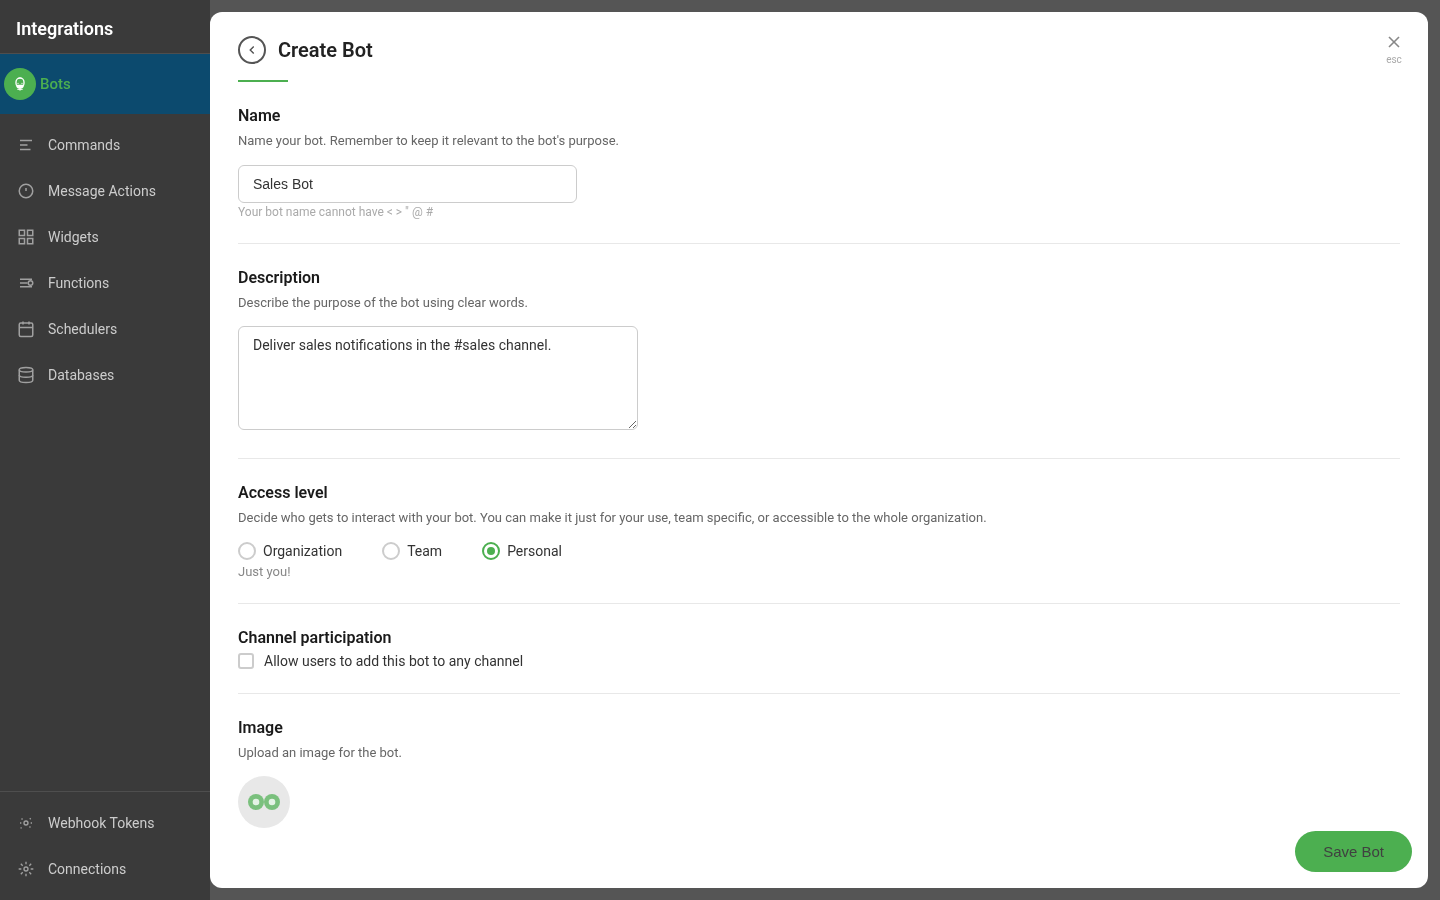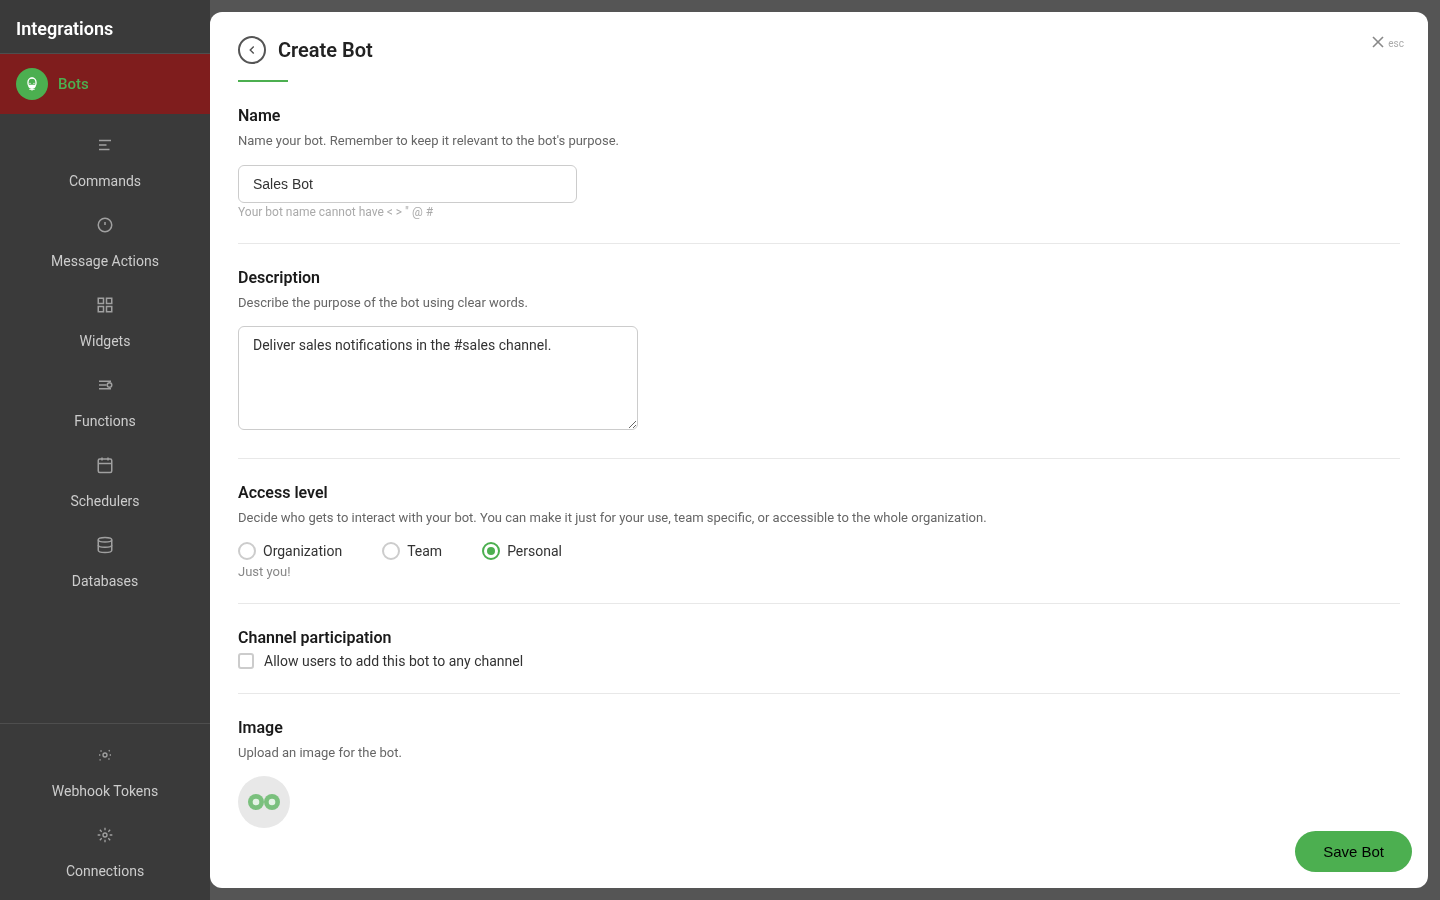--- a/index.html
+++ b/index.html
@@ -17,26 +17,26 @@
     .sidebar-header {
       padding: 18px 16px 14px;
       border-bottom: 1px solid rgba(255,255,255,0.1);
     }
     .sidebar-title {
       color: #fff;
       font-size: 18px;
       font-weight: 600;
     }
     .sidebar-bots-item {
-      background: #7f1d1d;
-      display: flex;
-      align-items: center;
-      padding: 14px 16px;
-      cursor: pointer;
-      gap: 10px;
+      background: #0c4a6e;
+      display: flex;
+      align-items: center;
+      padding: 14px 4px;
+      cursor: pointer;
+      gap: 4px;
     }
     .bots-icon-circle {
       width: 32px;
       height: 32px;
       border-radius: 50%;
       background: #4CAF50;
       display: flex;
       align-items: center;
       justify-content: center;
       color: white;
@@ -49,27 +49,26 @@
     }
     .sidebar-nav {
       flex: 1;
       display: flex;
       flex-direction: column;
       padding: 8px 0;
     }
     .sidebar-item {
       display: flex;
       align-items: center;
-      gap: 18px;
+      gap: 12px;
       padding: 13px 16px;
       cursor: pointer;
       color: #ccc;
       font-size: 14px;
       transition: background 0.15s;
-      flex-direction: column;
     }
     .sidebar-icon {
       width: 20px;
       height: 20px;
       display: flex;
       align-items: center;
       justify-content: center;
       opacity: 0.7;
     }
     .sidebar-bottom {
@@ -113,21 +112,21 @@
       font-size: 20px;
       font-weight: 600;
       color: #222;
     }
     .close-btn {
       position: absolute;
       right: 24px;
       top: 20px;
       cursor: pointer;
       display: flex;
-      flex-direction: row;
+      flex-direction: column;
       align-items: center;
       color: #888;
     }
     .close-btn svg { width: 20px; height: 20px; }
     .close-esc {
       font-size: 10px;
       color: #aaa;
       margin-top: 2px;
     }
 
@@ -274,21 +273,21 @@
       font-size: 22px;
       overflow: hidden;
     }
 
     
     .save-btn {
       position: fixed;
       bottom: 28px;
       right: 28px;
       background: #4CAF50;
-      color: #000000;
+      color: #404040;
       border: none;
       border-radius: 24px;
       padding: 12px 28px;
       font-size: 15px;
       font-weight: 500;
       cursor: pointer;
       z-index: 100;
     }
 
     

